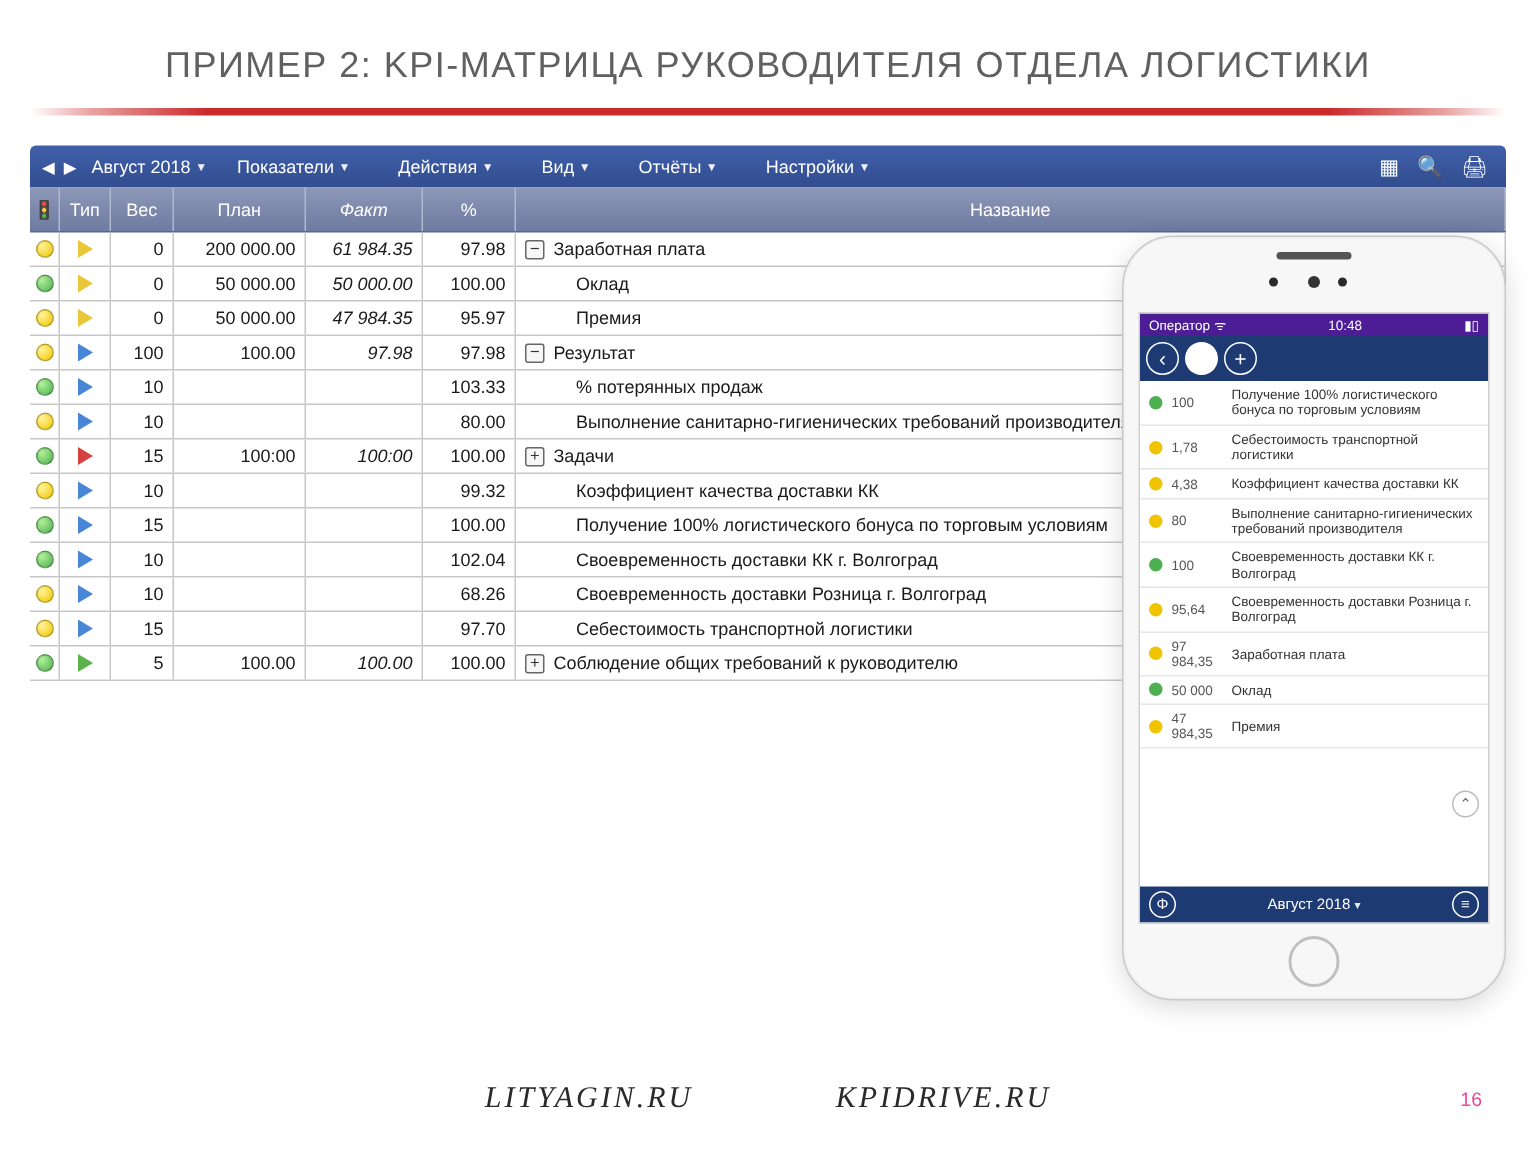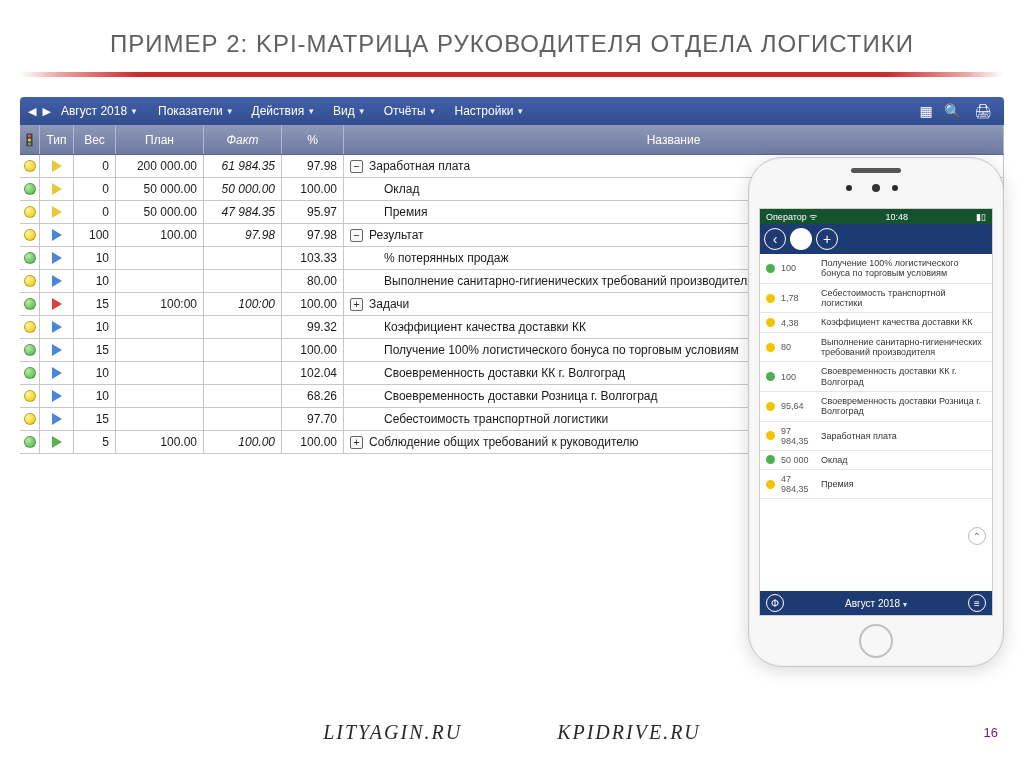--- a/index.html
+++ b/index.html
@@ -6,21 +6,21 @@
   body { font-family: Arial, Helvetica, sans-serif; background: #fff; width: 1024px; height: 768px; position: relative; overflow: hidden; }
   .slide-title { text-align: center; font-size: 24px; color: #606060; letter-spacing: 1px; padding: 30px 0 14px; font-weight: 500; }
   .red-divider { height: 5px; margin: 0 20px 20px; background: linear-gradient(90deg, rgba(200,30,30,0) 0%, rgba(200,30,30,0.4) 4%, rgba(200,30,30,0.95) 12%, rgba(200,30,30,0.95) 88%, rgba(200,30,30,0.4) 96%, rgba(200,30,30,0) 100%); border-radius: 2px; }
   .app-wrap { margin: 0 20px; position: relative; }
 
   
   .toolbar { background: linear-gradient(#4160aa, #314d8f); color: #fff; height: 28px; display: flex; align-items: center; font-size: 12px; border-radius: 4px 4px 0 0; }
   .tb-nav { display: flex; align-items: center; gap: 2px; padding: 0 6px; }
   .tb-nav .arrow { cursor: pointer; padding: 0 2px; font-size: 11px; }
   .tb-date { padding: 0 8px 0 2px; white-space: nowrap; display: flex; align-items: center; gap: 3px; }
-  .tb-menus { display: flex; gap: 18px; padding-left: 12px; justify-content: space-between; }
+  .tb-menus { display: flex; gap: 32px; padding-left: 12px; justify-content: space-between; }
   .tb-item { cursor: pointer; display: flex; align-items: center; gap: 3px; }
   .caret { font-size: 8px; opacity: 0.9; }
   .tb-right { margin-left: auto; display: flex; gap: 12px; padding-right: 12px; font-size: 14px; }
   .tb-right span { cursor: pointer; }
 
   
   .grid-head { background: linear-gradient(#8d98b8, #6e7aa0); color: #fff; display: flex; height: 30px; font-size: 12px; border-bottom: 1px solid #5a6690; }
   .grid-head .h { display: flex; align-items: center; justify-content: center; border-right: 1px solid #b0b8d0; }
   .c-light { width: 20px; }
   .c-type  { width: 34px; }
@@ -50,39 +50,39 @@
   .indent0 { padding-left: 6px !important; display:flex; align-items:center; }
 
   
   .phone { position: absolute; right: 0; top: 60px; width: 256px; height: 510px; background: #f7f7f7; border-radius: 34px; border: 1px solid #c9c9c9; box-shadow: 0 4px 18px rgba(0,0,0,0.15), inset 0 0 2px rgba(0,0,0,0.1); }
   .phone::before { content:""; position:absolute; top:10px; left:50%; transform:translateX(-50%); width:50px; height:5px; background:#555; border-radius:3px; }
   .phone .cam { position:absolute; top:26px; left:50%; transform:translateX(-50%); width:8px; height:8px; background:#333; border-radius:50%; }
   .phone .cam::before { content:""; position:absolute; left:-26px; top:1px; width:6px; height:6px; background:#2a2a2a; border-radius:50%; }
   .phone .cam::after  { content:""; position:absolute; left:20px; top:1px; width:6px; height:6px; background:#2a2a2a; border-radius:50%; }
   .phone-home { position:absolute; bottom:8px; left:50%; transform:translateX(-50%); width:34px; height:34px; border:2px solid #c0c0c0; border-radius:50%; }
   .phone-screen { position:absolute; top:50px; bottom:50px; left:10px; right:10px; background:#fff; border:1px solid #d0d0d0; display:flex; flex-direction:column; overflow:hidden; }
-  .p-status { height:15px; background:#14532d; color:#fff; font-size:9px; display:flex; align-items:center; justify-content:space-between; padding:0 6px; }
+  .p-status { height:15px; background:#4c1d95; color:#fff; font-size:9px; display:flex; align-items:center; justify-content:space-between; padding:0 6px; }
   .p-header { height:30px; background:#1e3a73; color:#fff; display:flex; align-items:center; font-size:9px; padding:0 4px; gap:4px; }
   .p-circ { width:22px; height:22px; border:1.5px solid #fff; border-radius:50%; display:flex; align-items:center; justify-content:center; font-size:14px; font-weight:300; }
   .p-avatar { width:22px; height:22px; background:#fff; border-radius:50%; }
   .p-title { flex:1; line-height:1.2; }
   .p-list { flex:1; overflow:hidden; }
   .p-item { display:flex; align-items:center; gap:6px; padding:4px 6px; border-bottom:1px solid #e6e6e6; font-size:9px; color:#333; }
   .p-item .pdot { width:9px; height:9px; border-radius:50%; flex-shrink:0; }
   .p-item .pval { width:34px; font-size:9px; color:#555; text-align:left; flex-shrink:0; }
   .p-item .ptxt { line-height:1.15; }
   .pdot.g { background:#4caf50; }
   .pdot.y { background:#f0c400; }
   .p-scrollhint { position:absolute; right:6px; bottom:70px; width:18px; height:18px; border:1px solid #bbb; border-radius:50%; background:#fff; display:flex; align-items:center; justify-content:center; font-size:10px; color:#666; }
   .p-footer { height:24px; background:#1e3a73; color:#fff; display:flex; align-items:center; justify-content:space-between; padding:0 6px; font-size:10px; }
   .p-fcirc { width:18px; height:18px; border:1.2px solid #fff; border-radius:50%; display:flex; align-items:center; justify-content:center; font-size:10px; }
 
   .footer { position:absolute; bottom:24px; left:0; right:0; text-align:center; font-style:italic; font-family: Georgia, 'Times New Roman', serif; color:#2a2a2a; font-size:20px; letter-spacing:2px; }
   .footer span + span { margin-left: 88px; }
-  .pagenum { position:absolute; bottom:28px; right:26px; font-size:13px; color:#701a75; }
+  .pagenum { position:absolute; bottom:28px; right:36px; font-size:13px; color:#ec4899; }
 </style>
 </head>
 <body>
 
 <div class="slide-title">ПРИМЕР 2:  KPI-МАТРИЦА РУКОВОДИТЕЛЯ ОТДЕЛА ЛОГИСТИКИ</div>
 <div class="red-divider"></div>
 
 <div class="app-wrap">
 
   <div class="toolbar">

